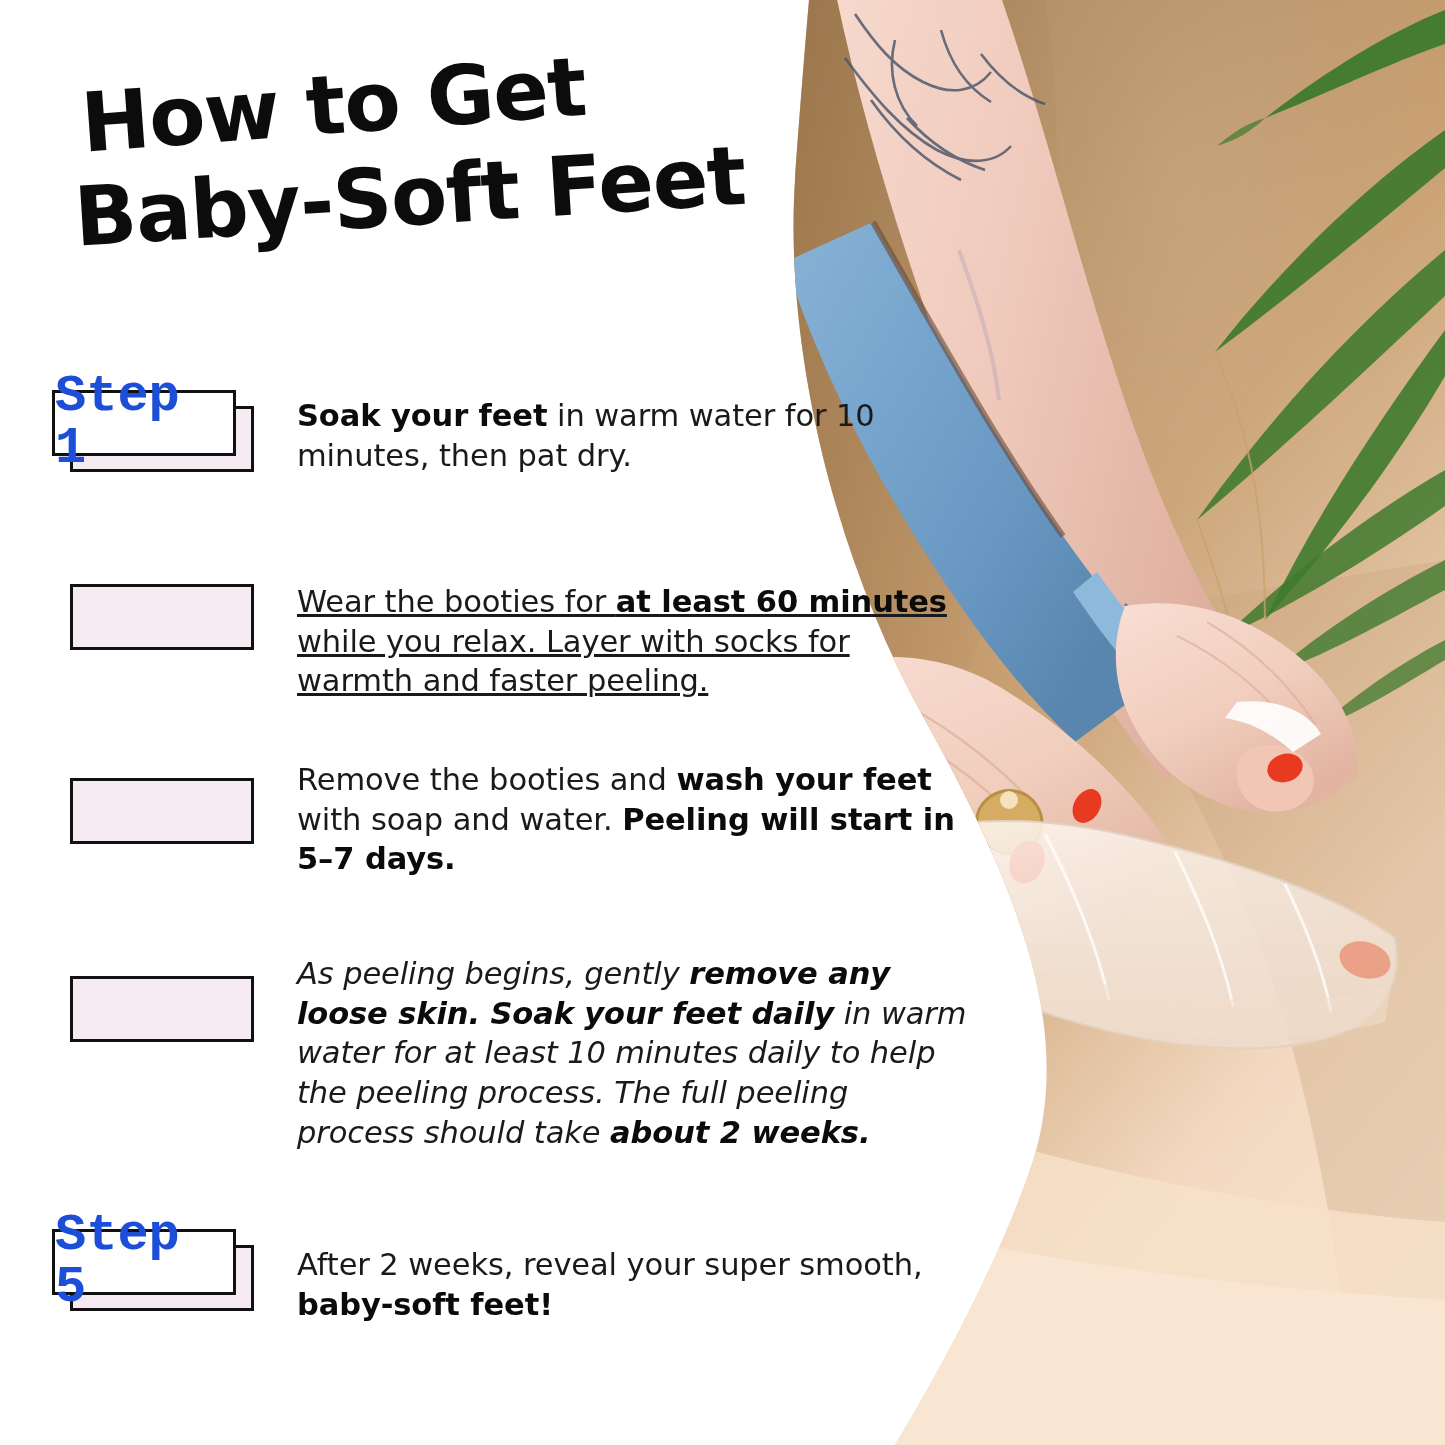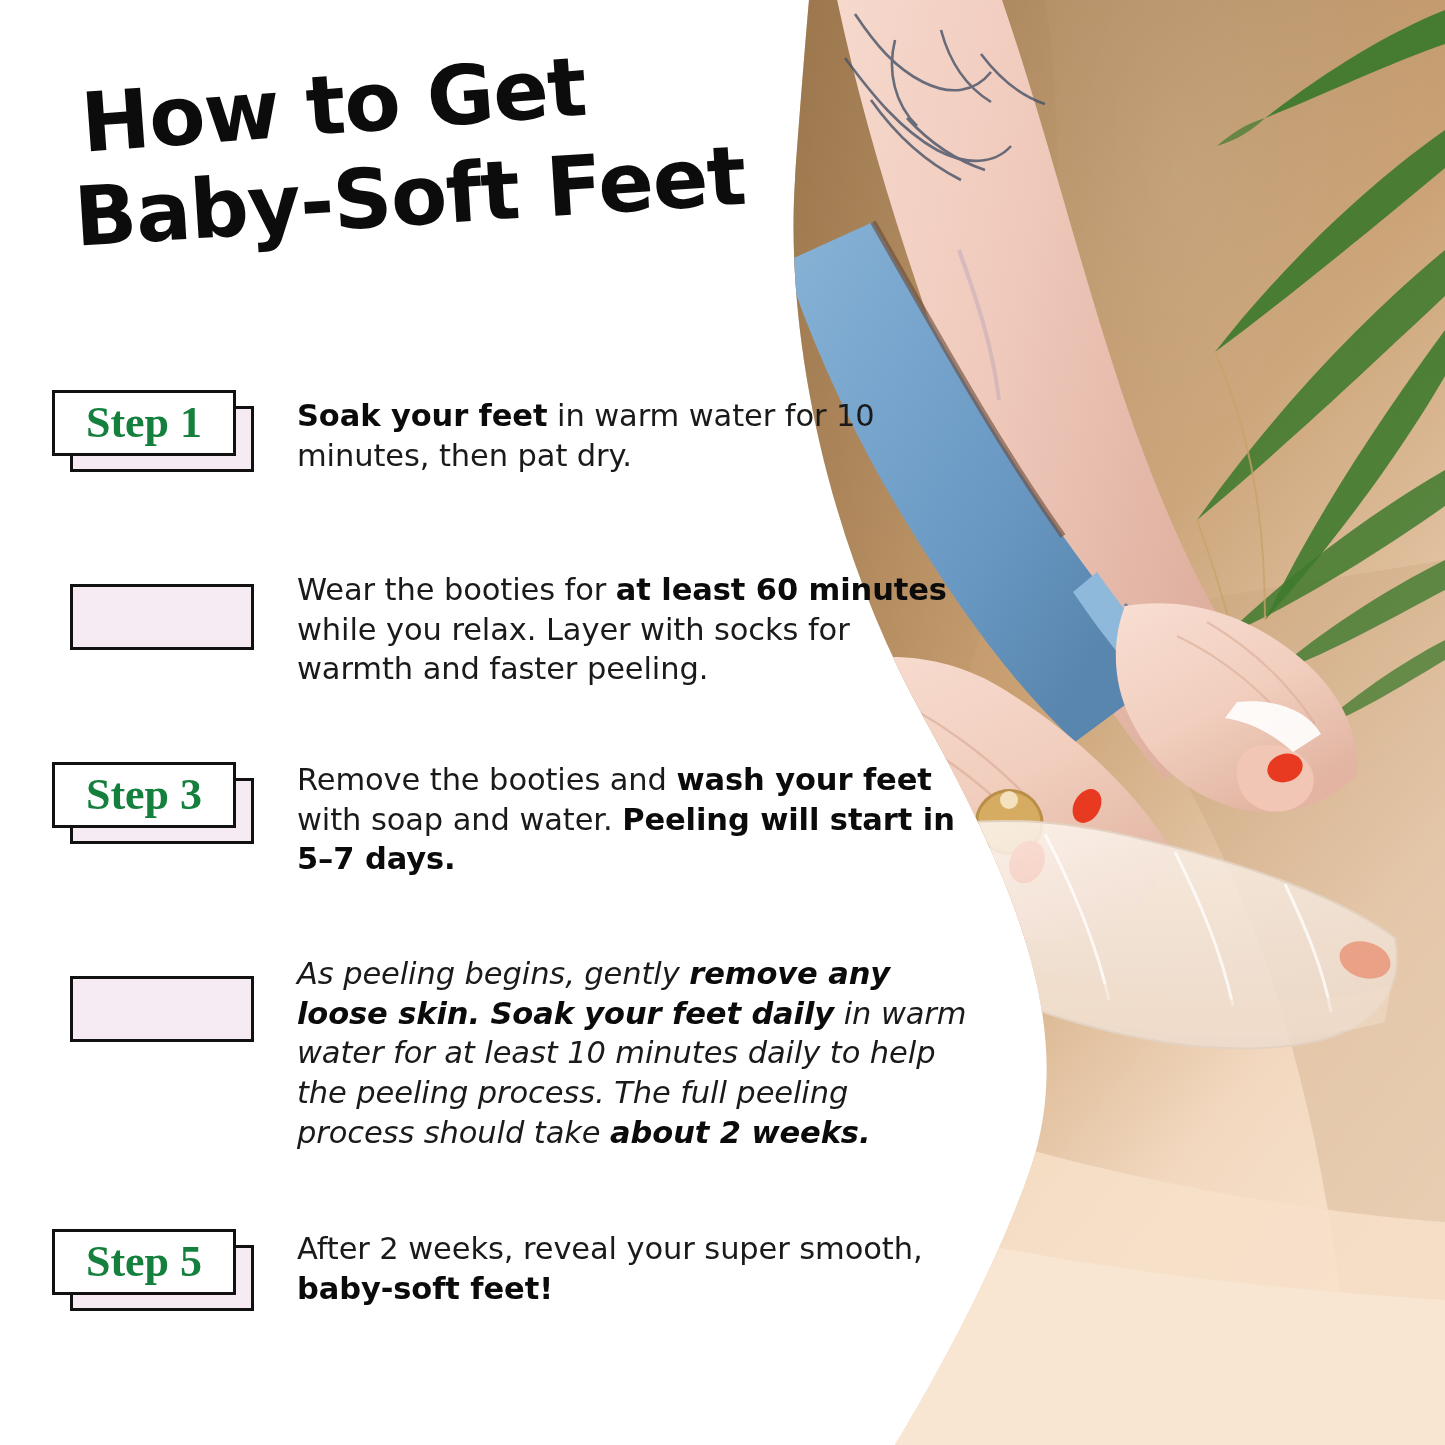--- a/index.html
+++ b/index.html
@@ -81,25 +81,25 @@
     width: 178px;
     height: 60px;
     background: #ffffff;
     border: 3px solid #111111;
     box-sizing: content-box;
     display: flex;
     align-items: center;
     justify-content: center;
   }
   .badge-label {
-    font-family: Liberation Serif, serif;
+    font-family: Liberation Mono, monospace;
     font-weight: bold;
-    font-size: 44px;
+    font-size: 52px;
     letter-spacing: 0px;
-    color: #15803d;
+    color: #1d4ed8;
     line-height: 1;
   }
 
   .step-text {
     position: absolute;
     left: 297px;
     top: 0;
     width: 660px;
     font-family: "DejaVu Sans", sans-serif;
     font-size: 30.5px;
@@ -110,24 +110,24 @@
   .step-text b { font-weight: bold; color: #0b0b0b; margin-top: 48px; }
 
   
   #step-row-1 { top: 390px; }
   #step-row-2 { top: 568px; }
   #step-row-3 { top: 762px; }
   #step-row-4 { top: 960px; }
   #step-row-5 { top: 1229px; }
 
   #step-row-1 .step-text { top: 6px; }
-  #step-row-2 .step-text { top: 2px; }
+  #step-row-2 .step-text { top: 14px; text-decoration: underline; }
   #step-row-3 .step-text { top: -2px; width: 672px; }
   #step-row-4 .step-text { top: -6px; width: 672px; font-style: italic; }
-  #step-row-5 .step-text { top: 0px; width: 660px; }
+  #step-row-5 .step-text { top: 16px; width: 660px; }
 </style>
 </head>
 <body>
 
 <div id="page">
 
   <div id="photo-panel">
     <svg id="photo-svg" viewBox="0 0 700 1445" preserveAspectRatio="none">
       <defs>
         <linearGradient id="bgGrad" x1="0.15" y1="0" x2="0.75" y2="1">
@@ -286,23 +286,20 @@
       <div class="badge-back"></div>
     </div>
     <div class="step-text">
         <div><span>Wear the booties for </span><b>at least 60 minutes</b><span> while you relax. Layer with socks for warmth and faster peeling.</span></div>
       </div>
   </div>
 
   <div class="step-row" id="step-row-3">
     <div class="badge-wrap">
       <div class="badge-back"></div>
-      <div class="badge-front">
-        <span class="badge-label">Step 3</span>
-      </div>
     </div>
     <div class="step-text">
         <div><span>Remove the booties and </span><b>wash your feet</b><span> with soap and water. </span><b>Peeling will start in 5–7 days.</b></div>
       </div>
   </div>
 
   <div class="step-row" id="step-row-4">
     <div class="badge-wrap">
       <div class="badge-back"></div>
     </div>

